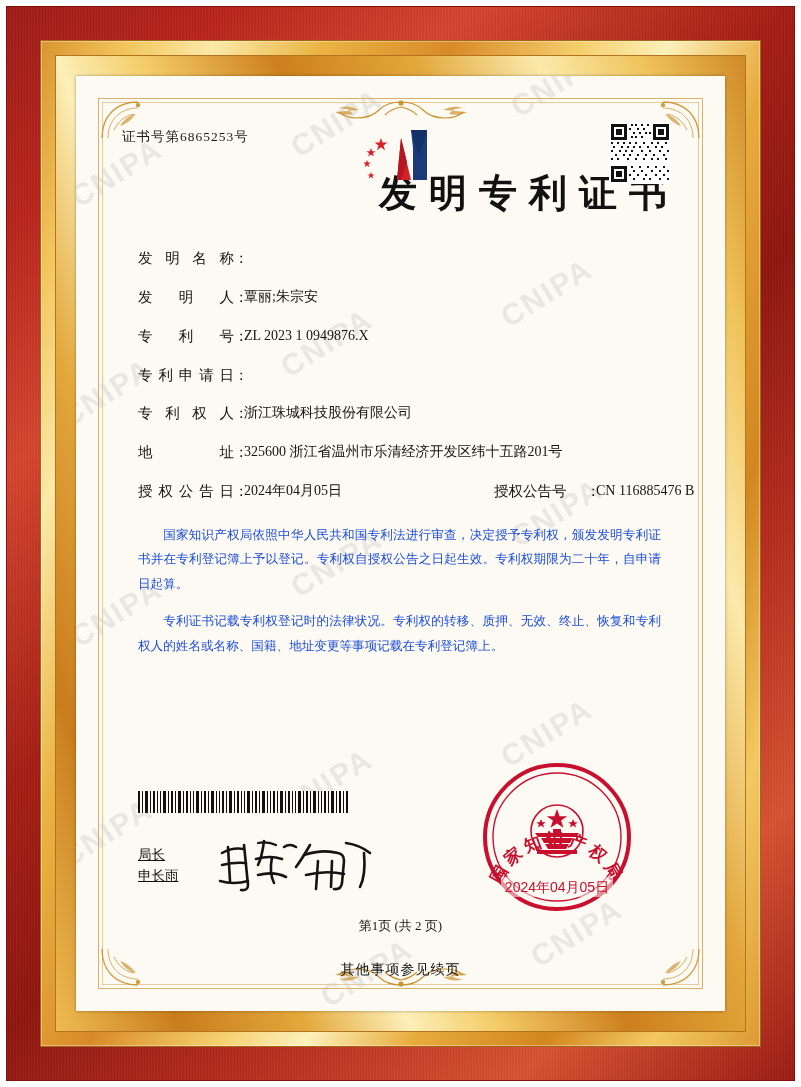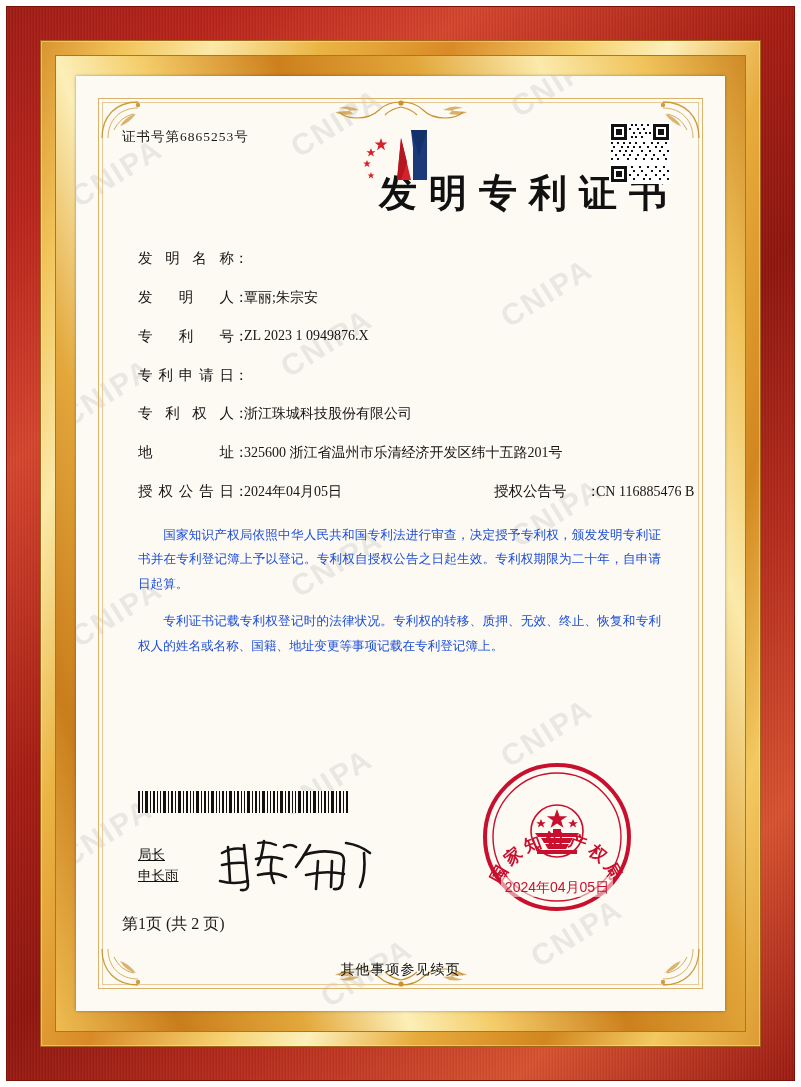--- a/index.html
+++ b/index.html
@@ -175,21 +175,21 @@
     text-indent: 12px;
   }
 
   .fields {
     margin-top: 30px;
     padding-left: 16px;
     padding-right: 12px;
   }
   .field-row {
     display: flex;
-    align-items: flex-end;
+    align-items: flex-start;
     font-size: 14.5px;
     color: #141414;
     margin-bottom: 20px;
     line-height: 1.3;
   }
   .field-label {
     width: 96px;
     flex: 0 0 96px;
     letter-spacing: 0px;
     white-space: nowrap;
@@ -260,22 +260,22 @@
     bottom: 52px;
     width: 152px;
     height: 152px;
   }
   .seal svg{display:block;width:100%;height:100%;}
 
   .page-no {
     position: absolute;
     left: 0; right: 0;
     bottom: 30px;
-    text-align: left;
-    font-size: 16px;
+    text-align: center;
+    font-size: 13px;
     color: #1a1a1a;
   }
   .footer-note {
     position: absolute;
     left: 0; right: 0;
     bottom: -14px;
     text-align: center;
     font-size: 14px;
     color: #111;
     letter-spacing: 1px;

